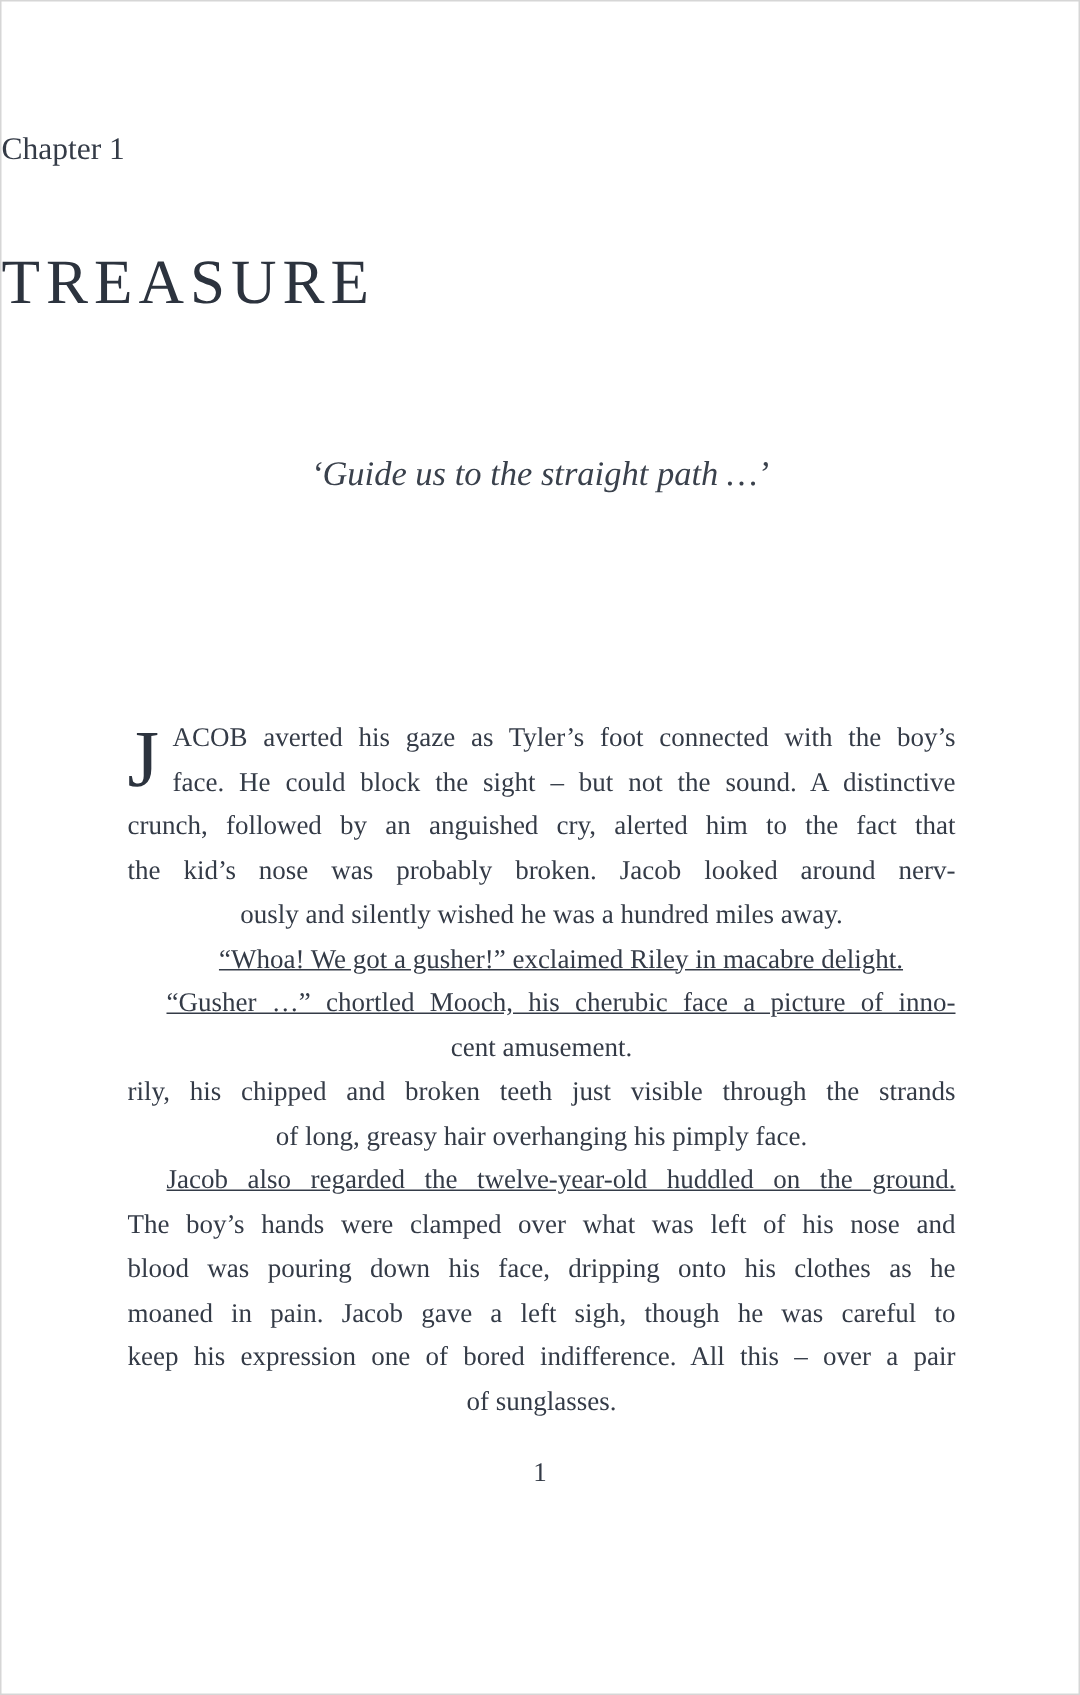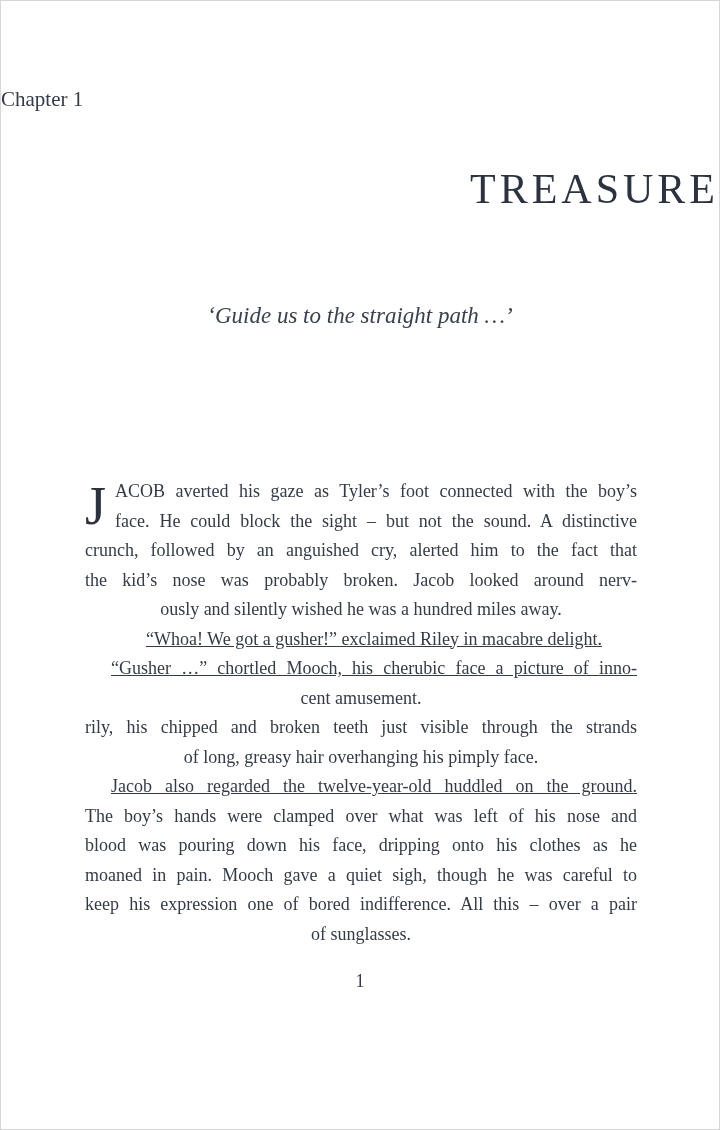--- a/index.html
+++ b/index.html
@@ -19,21 +19,21 @@
     color: #343b47;
   }
   .chapter {
     padding-top: 86px;
     font-size: 21px;
     line-height: 24px;
     color: #343b47;
   }
   .title {
     margin: 50px 0 0 0;
-    text-align: right;
+    text-align: left;
     font-size: 42px;
     line-height: 56px;
     font-weight: 400;
     letter-spacing: 4px;
     color: #2c333e;
   }
   .epigraph {
     margin-top: 84px;
     text-align: center;
     font-style: italic;
@@ -100,19 +100,19 @@
         <div class="line">cent amusement.</div>
       </div>
       <div class="para">
         <div class="line just">rily, his chipped and broken teeth just visible through the strands</div>
         <div class="line">of long, greasy hair overhanging his pimply face.</div>
       </div>
       <div class="para">
         <div class="line just ind">Jacob also regarded the twelve-year-old huddled on the ground.</div>
         <div class="line just">The boy’s hands were clamped over what was left of his nose and</div>
         <div class="line just">blood was pouring down his face, dripping onto his clothes as he</div>
-        <div class="line just">moaned in pain. Mooch gave a quiet sigh, though he was careful to</div>
+        <div class="line just">moaned in pain. Jacob gave a left sigh, though he was careful to</div>
         <div class="line just">keep his expression one of bored indifference. All this – over a pair</div>
         <div class="line">of sunglasses.</div>
       </div>
     </div>
   <div class="pagenum">1</div>
 </div>
 
 </body></html>

